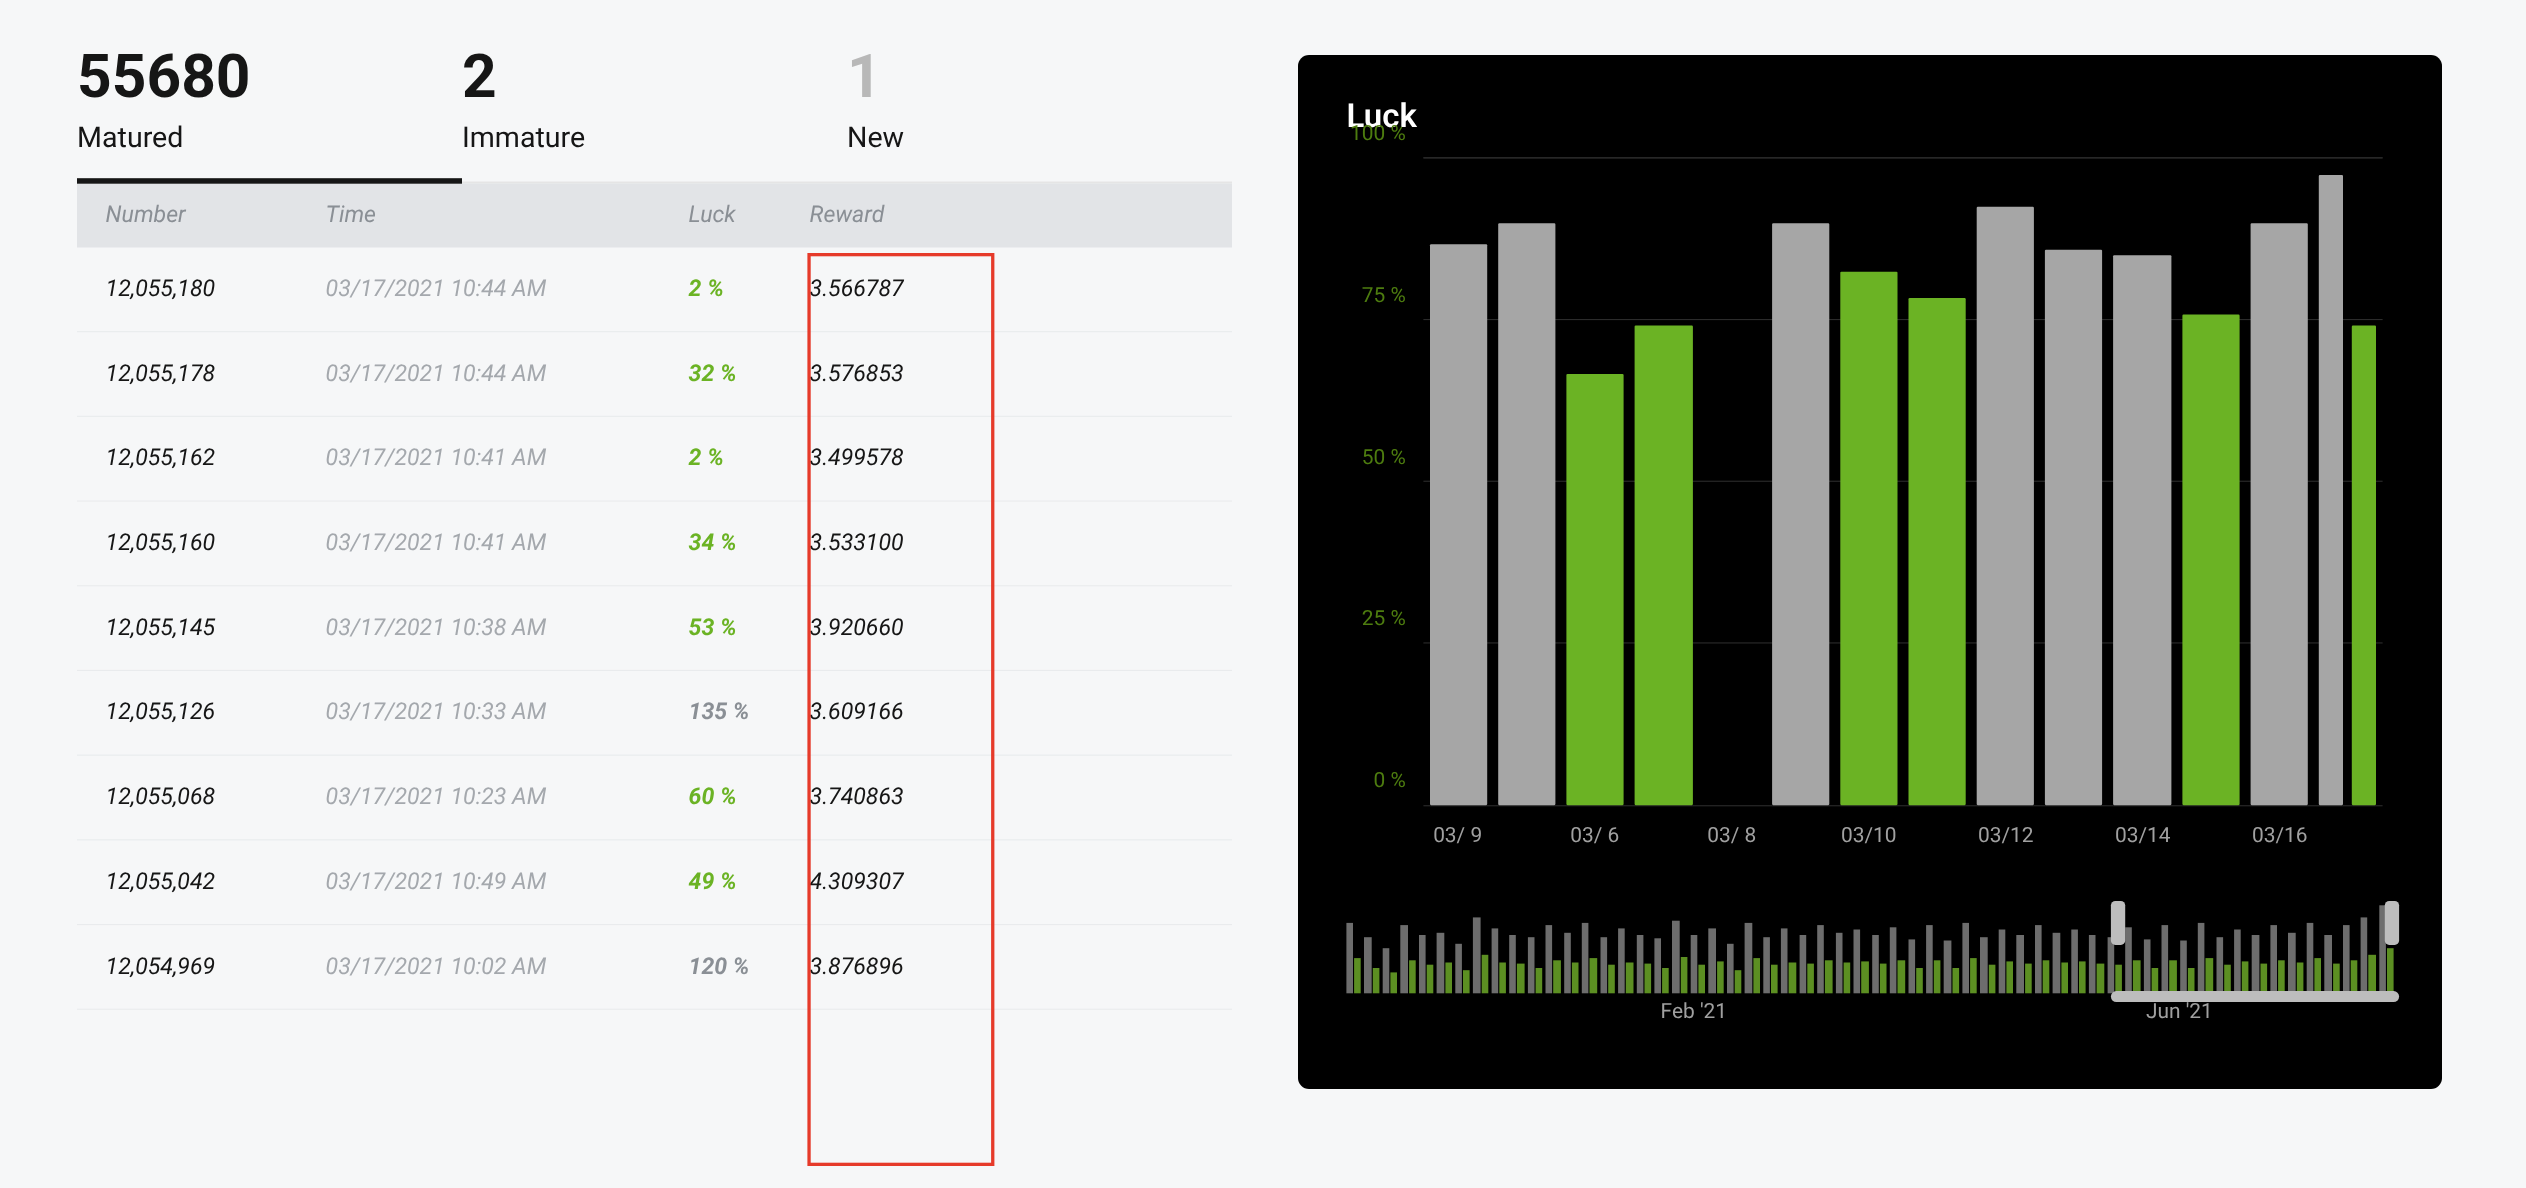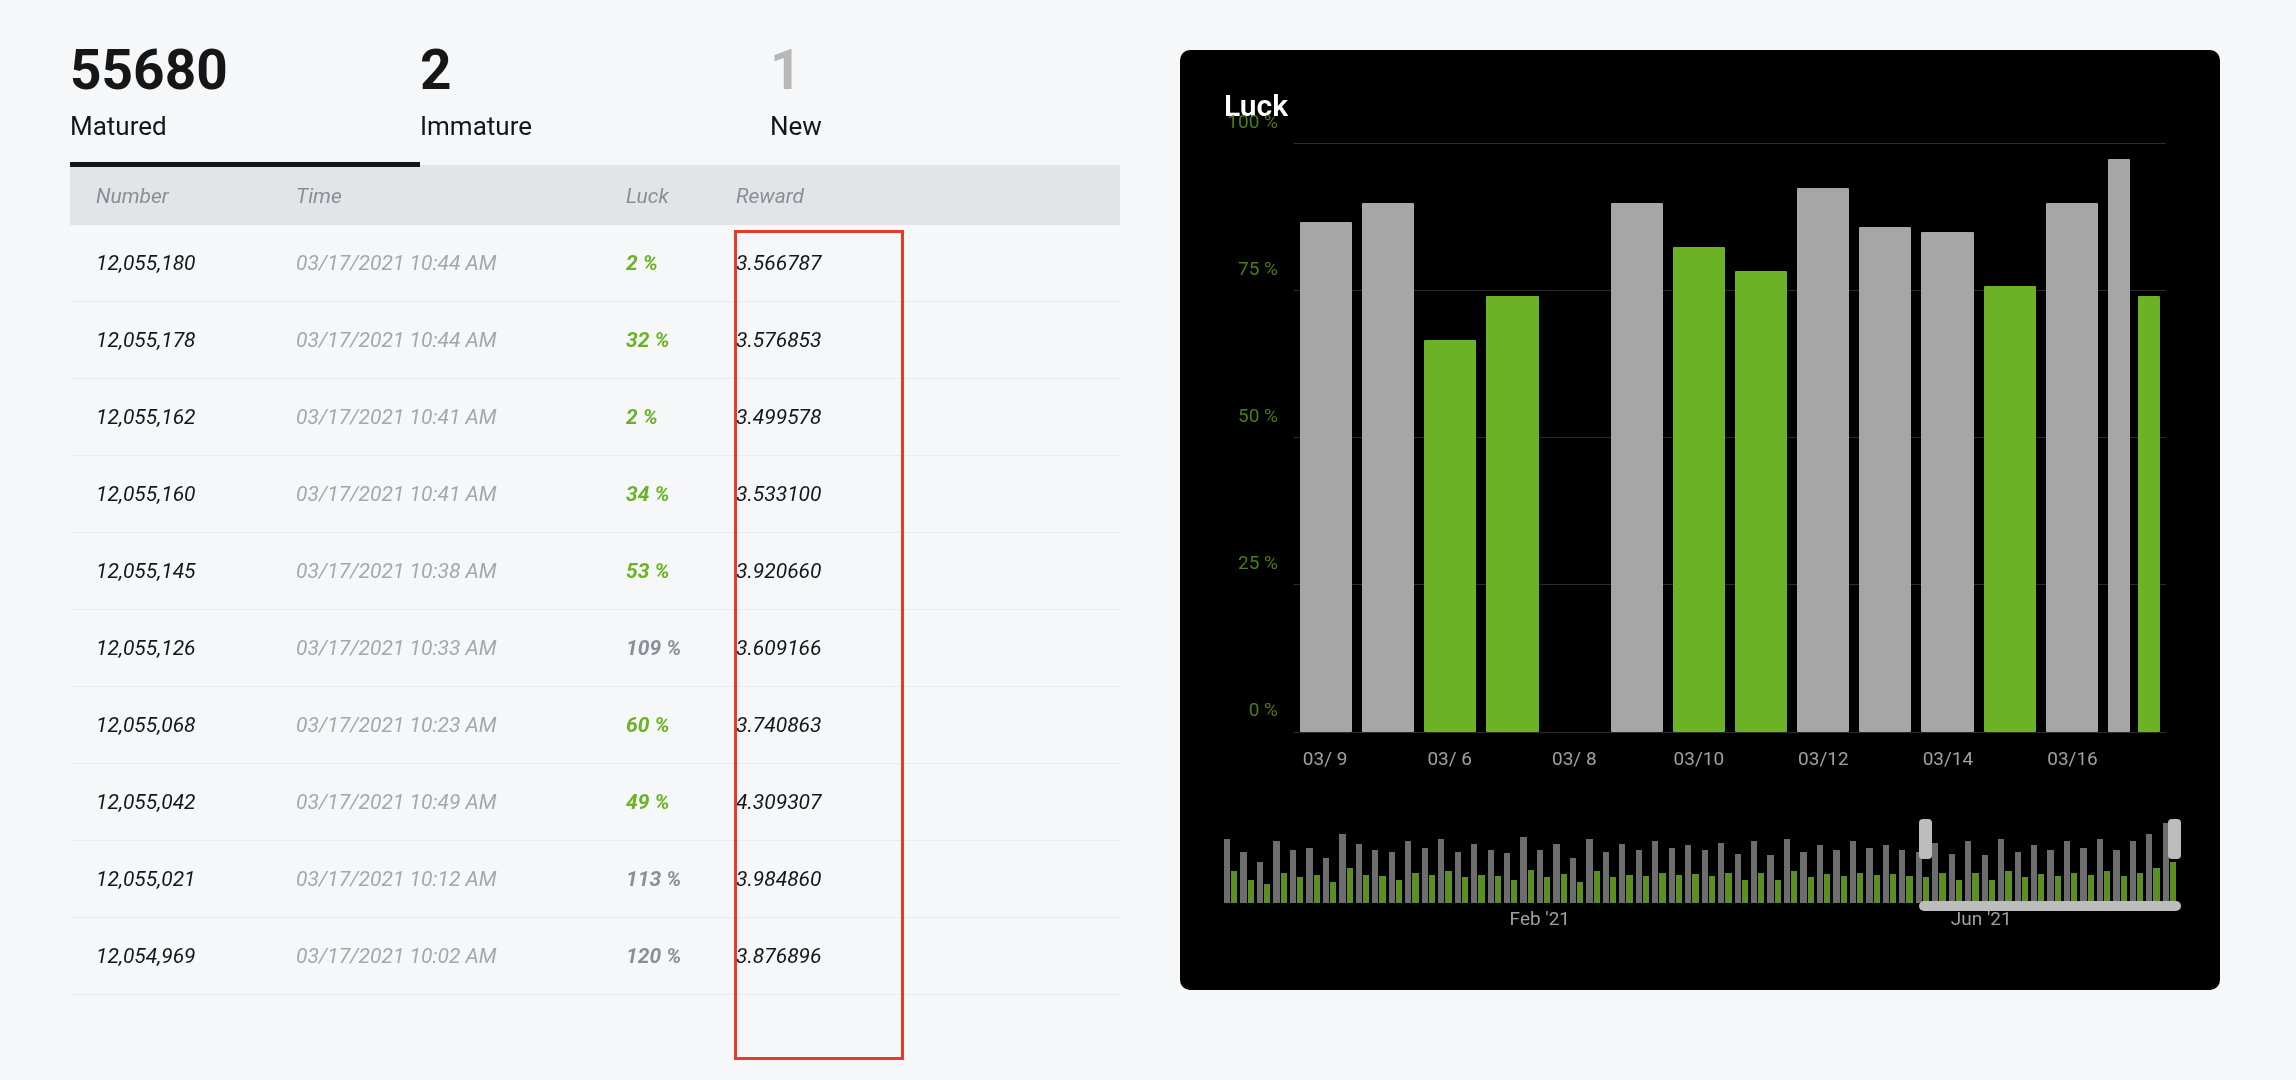--- a/index.html
+++ b/index.html
@@ -269,43 +269,36 @@
         <div class="row">
           <div class="td col-number number">12,055,145</div>
           <div class="td col-time time">03/17/2021 10:38 AM</div>
           <div class="td col-luck luck luck-green">53 %</div>
           <div class="td col-reward reward">3.920660</div>
           <div class="td col-rest "></div>
         </div>
         <div class="row">
           <div class="td col-number number">12,055,126</div>
           <div class="td col-time time">03/17/2021 10:33 AM</div>
-          <div class="td col-luck luck luck-grey">109 %</div>
+          <div class="td col-luck luck luck-grey">135 %</div>
           <div class="td col-reward reward">3.609166</div>
           <div class="td col-rest "></div>
         </div>
         <div class="row">
           <div class="td col-number number">12,055,068</div>
           <div class="td col-time time">03/17/2021 10:23 AM</div>
           <div class="td col-luck luck luck-green">60 %</div>
           <div class="td col-reward reward">3.740863</div>
           <div class="td col-rest "></div>
         </div>
         <div class="row">
           <div class="td col-number number">12,055,042</div>
           <div class="td col-time time">03/17/2021 10:49 AM</div>
           <div class="td col-luck luck luck-green">49 %</div>
           <div class="td col-reward reward">4.309307</div>
-          <div class="td col-rest "></div>
-        </div>
-        <div class="row">
-          <div class="td col-number number">12,055,021</div>
-          <div class="td col-time time">03/17/2021 10:12 AM</div>
-          <div class="td col-luck luck luck-grey">113 %</div>
-          <div class="td col-reward reward">3.984860</div>
           <div class="td col-rest "></div>
         </div>
         <div class="row">
           <div class="td col-number number">12,054,969</div>
           <div class="td col-time time">03/17/2021 10:02 AM</div>
           <div class="td col-luck luck luck-grey">120 %</div>
           <div class="td col-reward reward">3.876896</div>
           <div class="td col-rest "></div>
         </div>
       </div>

